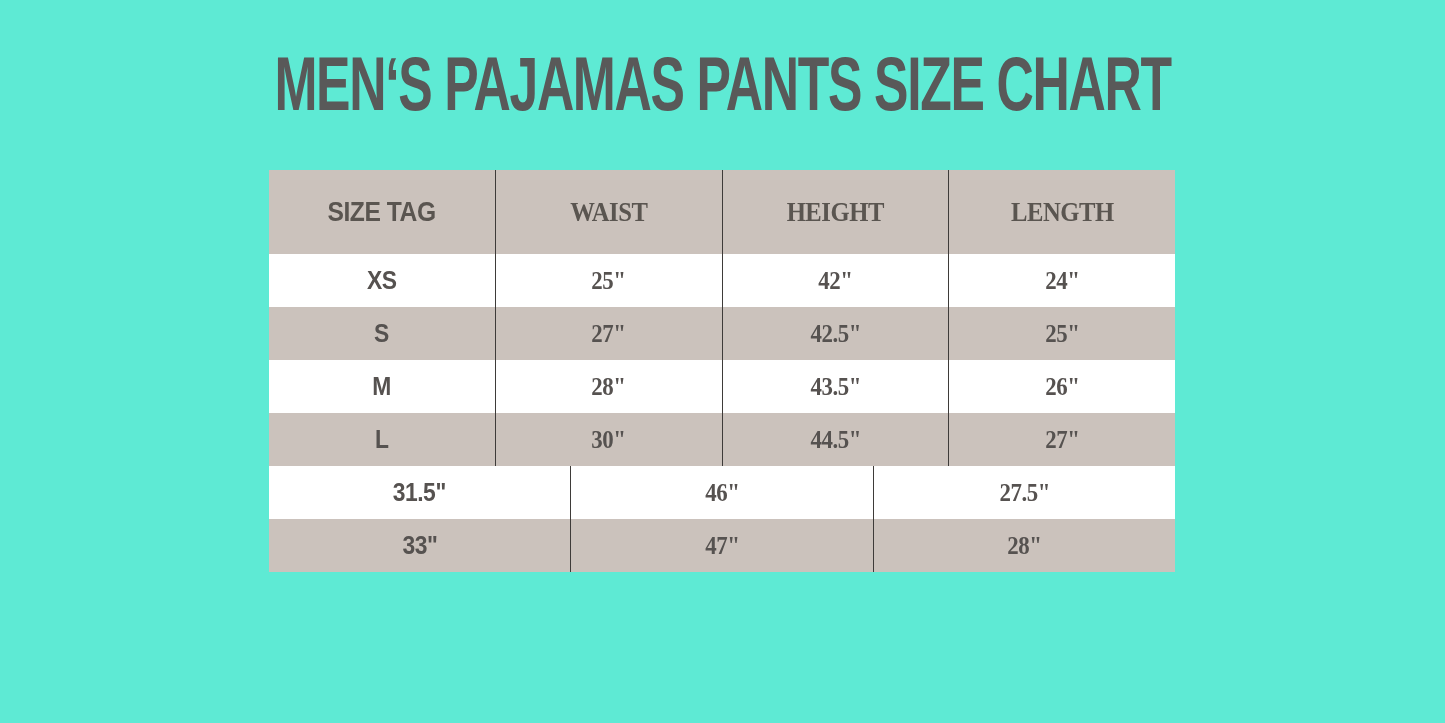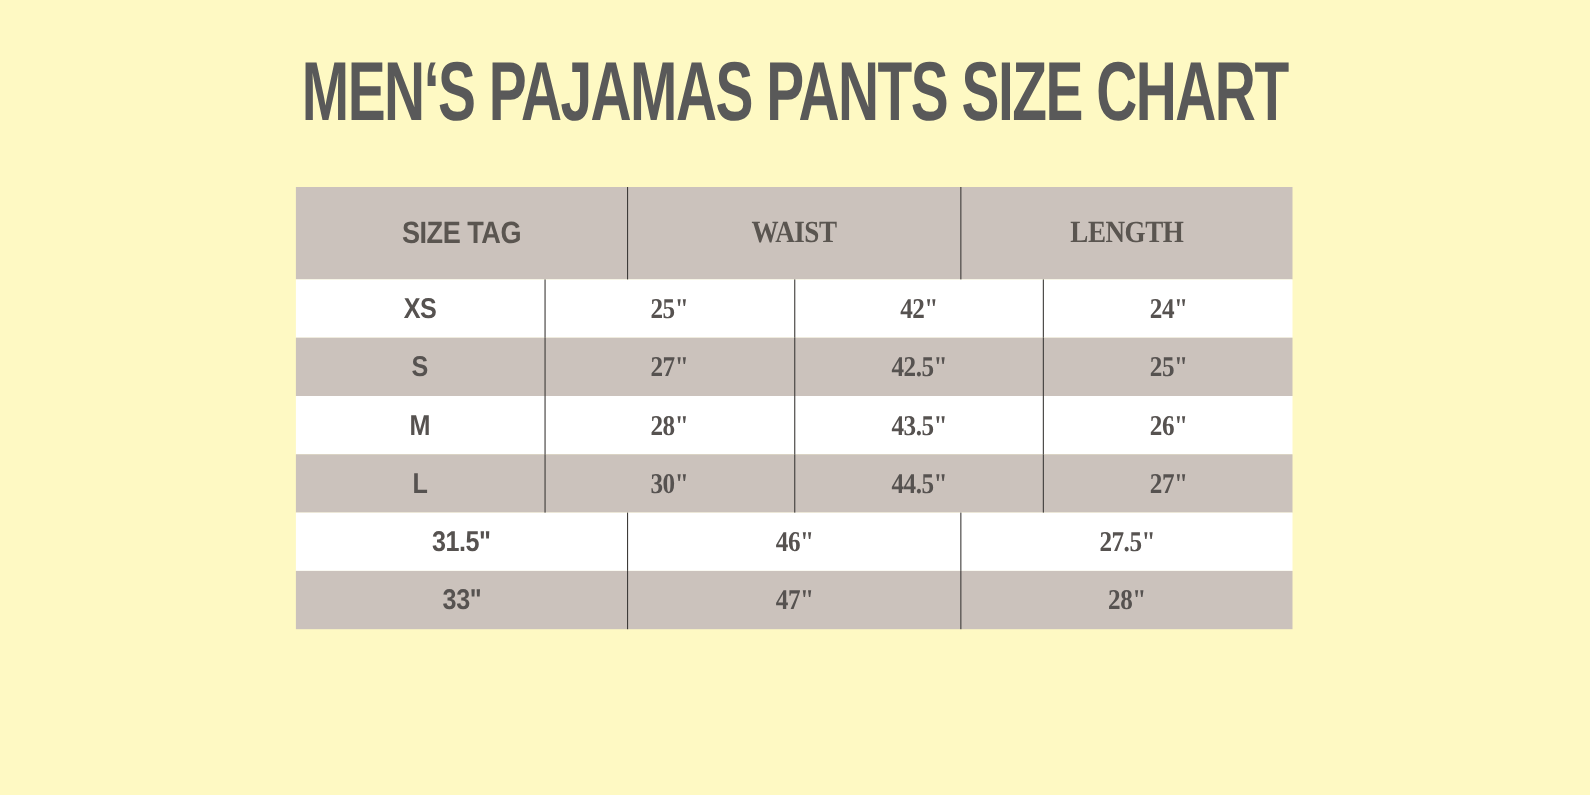--- a/index.html
+++ b/index.html
@@ -1,21 +1,21 @@
 <!DOCTYPE html>
 <html><head>
 <meta charset="utf-8">
 <style>
   * { margin: 0; padding: 0; box-sizing: border-box; }
   html, body { background: #ffffff; }
   .canvas {
     position: relative;
     width: 1445px;
     height: 723px;
-    background: #fef9c3;
+    background: #5eead4;
     overflow: hidden;
     font-family: "Liberation Sans", sans-serif;
   }
   .page-title {
     position: absolute;
     top: 44px;
     left: 0;
     width: 100%;
     text-align: center;
     font-size: 76px;
@@ -70,20 +70,23 @@
   <h1 class="page-title">MEN‘S PAJAMAS PANTS SIZE CHART</h1>
 
   <div class="size-table">
 
     <div class="row header">
       <div class="cell">
           <span class="txt">SIZE TAG</span>
         </div>
       <div class="cell">
           <span class="txt">WAIST</span>
+        </div>
+      <div class="cell">
+          <span class="txt">HEIGHT</span>
         </div>
       <div class="cell">
           <span class="txt">LENGTH</span>
         </div>
     </div>
 
     <div class="row">
       <div class="cell">
           <span class="txt">XS</span>
         </div>

